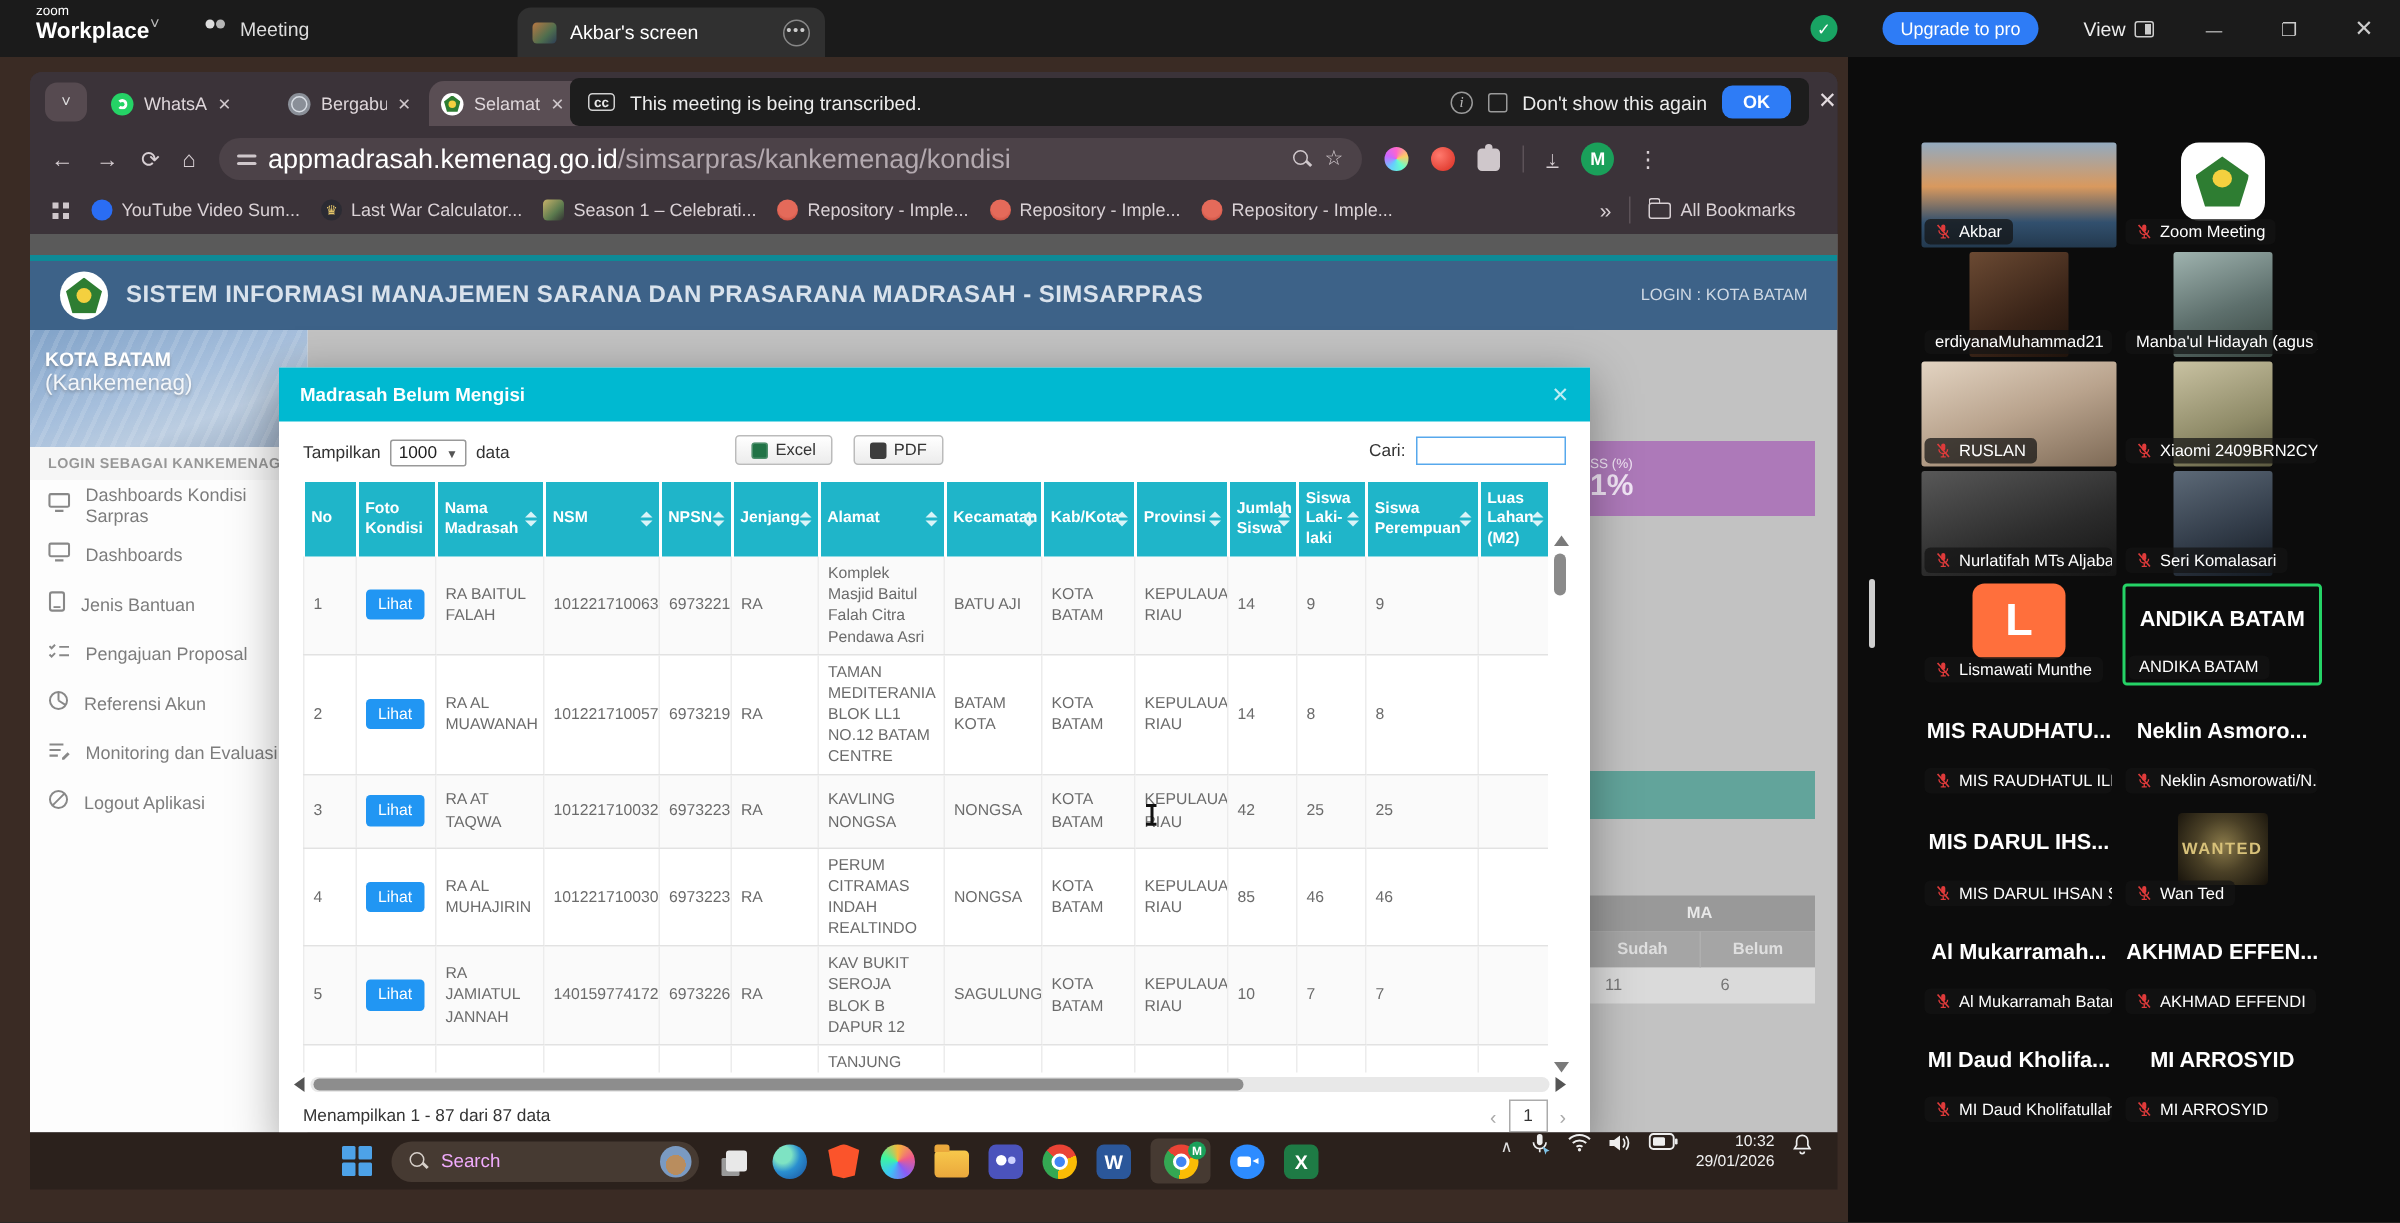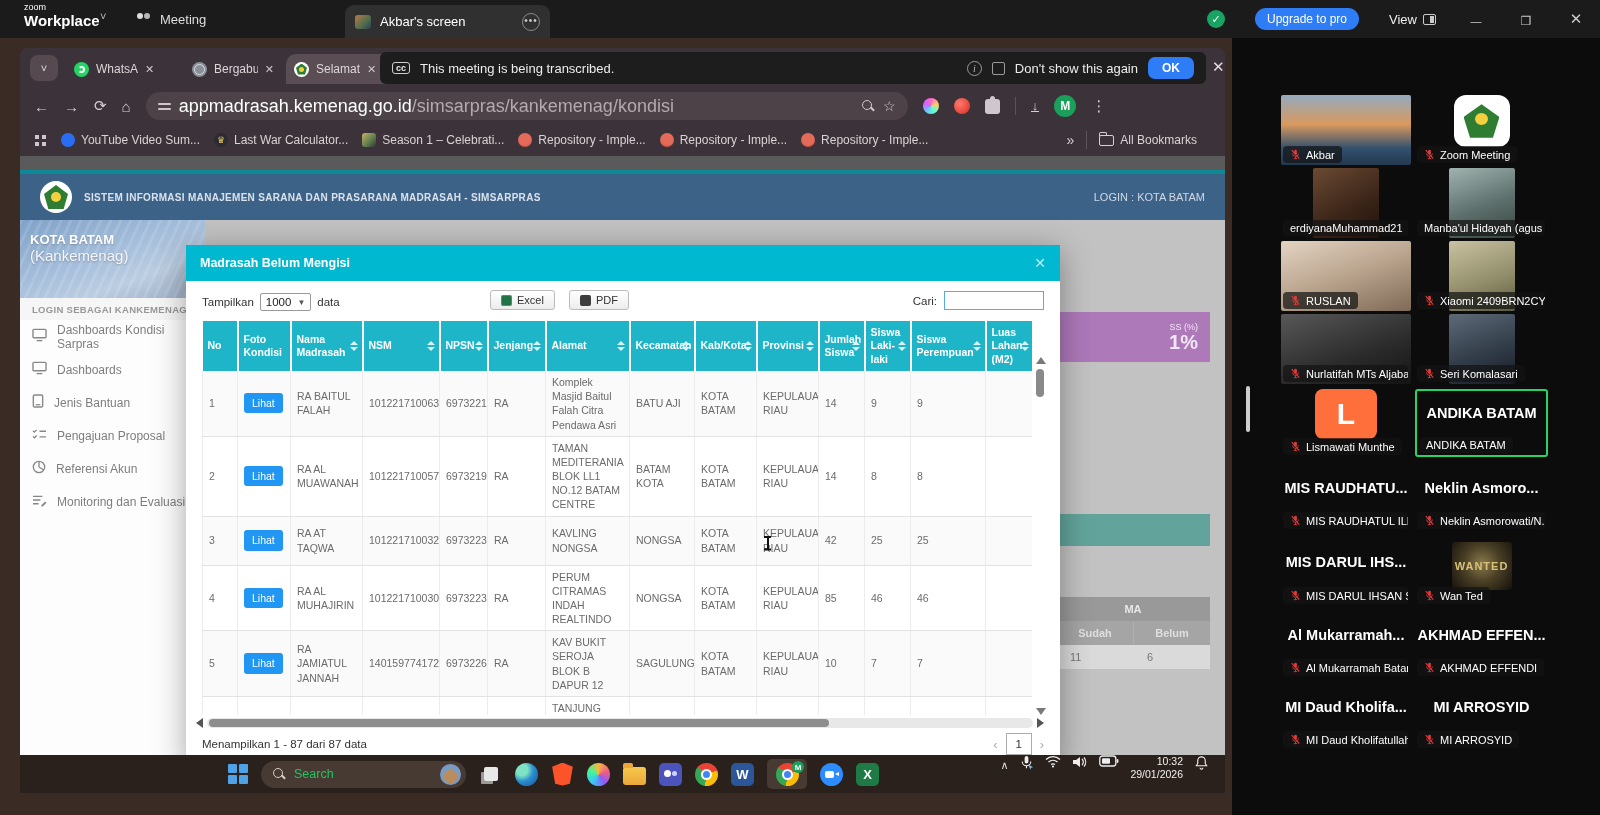--- a/index.html
+++ b/index.html
@@ -104,37 +104,37 @@
   .folder-ic::before{content:"";position:absolute;left:-1px;top:-4px;width:6px;height:3px;border:1.4px solid #d7cfd3;border-bottom:none;border-radius:2px 2px 0 0;}
 
   
   .page{position:absolute;left:0;top:108px;width:1205px;height:599px;background:#b9b9b9;overflow:hidden;}
   .page-topstrip{position:absolute;left:0;top:0;width:100%;height:14px;background:#5a5a5a;}
   .page-tealline{position:absolute;left:0;top:14px;width:100%;height:4px;background:#0d8a96;}
   .site-header{position:absolute;left:0;top:18px;width:100%;height:46px;background:#3d6288;display:flex;align-items:center;padding:0 20px;gap:12px;}
   .kemenag-logo{width:32px;height:32px;border-radius:50%;background:#fff;position:relative;flex:none;}
   .kemenag-logo::before{content:"";position:absolute;inset:4px;background:#2e7d32;clip-path:polygon(50% 0,100% 38%,82% 100%,18% 100%,0 38%);}
   .kemenag-logo::after{content:"";position:absolute;left:11px;top:11px;width:10px;height:10px;border-radius:50%;background:#f4d03f;}
-  .site-title{color:#d9e2ec;font-size:10px;font-weight:bold;letter-spacing:.3px;max-width:760px;}
+  .site-title{color:#d9e2ec;font-size:16px;font-weight:bold;letter-spacing:.3px;max-width:760px;}
   .site-login{margin-left:auto;color:#cfd9e4;font-size:11px;}
 
   .page-body{position:absolute;left:0;top:64px;width:100%;height:535px;background:#a8a8a8;}
   .sidebar{position:absolute;left:0;top:0;width:185px;height:535px;background:#fdfdfd;}
   .sb-image{height:78px;background:
       repeating-linear-gradient(115deg,rgba(255,255,255,.12) 0 3px,transparent 3px 9px),
       linear-gradient(160deg,#4a7ab0 0%,#7fa3cd 45%,#9fb8d4 70%,#6e87a6 100%);
       padding:12px 10px 0;position:relative;}
   .sb-image .t1{color:#fff;font-weight:bold;font-size:13px;text-shadow:0 1px 2px rgba(0,0,0,.4);}
   .sb-image .t2{color:#eef2f7;font-size:15px;text-shadow:0 1px 2px rgba(0,0,0,.4);}
   .sb-section{height:22px;background:#f3f3f3;color:#6b6b6b;font-size:9.5px;font-weight:bold;display:flex;align-items:center;padding-left:12px;letter-spacing:.3px;}
   .sb-item{height:33px;display:flex;align-items:center;gap:10px;padding-left:12px;color:#454545;font-size:12px;cursor:default;}
   .sb-item svg{flex:none;}
 
-  .bg-purple{position:absolute;left:1040px;top:92px;width:150px;height:50px;background:#8a3f9b;color:#ecdcf2;
-             display:flex;flex-direction:column;align-items:flex-end;justify-content:center;padding-right:12px;}
+  .bg-purple{position:absolute;left:1040px;top:74px;width:150px;height:50px;background:#8a3f9b;color:#ecdcf2;
+             display:flex;flex-direction:column;justify-content:center;padding-right:12px;}
   .bg-purple .pl{font-size:9px;}
   .bg-purple .pv{font-size:20px;font-weight:bold;line-height:1;}
   .bg-teal{position:absolute;left:1040px;top:294px;width:150px;height:32px;background:#1f7d70;}
   .bg-matable{position:absolute;left:1036px;top:377px;width:154px;font-size:11px;text-align:center;color:#3a3a3a;}
   .bg-matable .mt-h{background:#6e6e6e;color:#dedede;font-weight:bold;height:24px;line-height:24px;}
   .bg-matable .mt-sub{display:flex;background:#7e7e7e;color:#d2d2d2;font-weight:bold;height:24px;line-height:24px;}
   .bg-matable .mt-sub div{flex:1;border-left:1px solid #8d8d8d;}
   .bg-matable .mt-val{display:flex;background:#cacaca;height:24px;line-height:24px;}
   .bg-matable .mt-val div{flex:1;text-align:left;padding-left:14px;}
 
@@ -186,21 +186,21 @@
 
   .ibeam{position:absolute;left:763px;top:536px;width:9px;height:15px;z-index:40;}
   .ibeam::before{content:"";position:absolute;left:4px;top:1px;bottom:1px;width:1.6px;background:#111;}
   .ibeam::after{content:"";position:absolute;left:1px;right:1px;top:0;height:1.6px;background:#111;box-shadow:0 12.5px #111;}
 
   
   .taskbar{position:absolute;left:20px;top:717px;width:1205px;height:38px;background:#2b211c;display:flex;align-items:center;}
   .tb-center{position:absolute;left:208px;top:0;height:38px;display:flex;align-items:center;gap:13px;}
   .tb-start{width:20px;height:20px;display:grid;grid-template-columns:9px 9px;grid-template-rows:9px 9px;gap:2px;}
   .tb-start span{background:#4da2e8;border-radius:1px;}
-  .tb-search{width:205px;height:27px;background:#463a32;border-radius:14px;display:flex;align-items:center;gap:8px;padding:0 5px 0 12px;color:#22c55e;font-size:12.5px;}
+  .tb-search{width:205px;height:27px;background:#463a32;border-radius:14px;display:flex;align-items:center;gap:8px;padding:0 5px 0 12px;color:#f0abfc;font-size:12.5px;}
   .tb-search .mag-ic::before{border-color:#d6cfc9;}
   .tb-search .mag-ic::after{background:#d6cfc9;}
   .tb-search .simg{margin-left:auto;width:21px;height:21px;border-radius:50%;background:radial-gradient(circle at 50% 60%,#b98d5e 0 40%,#7a9ac2 41% 100%);}
   .tb-ic{width:23px;height:23px;flex:none;position:relative;}
   .tb-taskview{display:grid;place-items:center;}
   .tb-taskview::before{content:"";width:14px;height:14px;background:#e8e8e8;border-radius:2px;box-shadow:-4px 4px 0 -1px #9a9a9a;}
   .tb-edge{border-radius:50%;background:radial-gradient(circle at 30% 30%,#7ee3c3 0 25%,#2a8fd0 50%,#1a4f9c 100%);}
   .tb-brave{background:#fb542b;clip-path:polygon(50% 0,95% 18%,82% 92%,50% 100%,18% 92%,5% 18%);}
   .tb-copilot{border-radius:50%;background:conic-gradient(#f6b73c,#ef5b8a,#8a5cf6,#3cc4f6,#3cf6a0,#f6b73c);}
   .tb-folder{background:linear-gradient(#f7c84b,#eaa83c);border-radius:3px;height:18px;margin-top:4px;}
@@ -422,20 +422,27 @@
                       <path d="M8 8V1.5M8 8l5.5 3.5" stroke="#555" stroke-width="1.5"></path>
                     </svg></span>
                   <span>Referensi Akun</span>
                 </div>
                 <div class="sb-item">
                   <span><svg width="15" height="13" viewBox="0 0 16 14">
                       <path d="M1 2.5h10M1 6.5h8M1 10.5h6" stroke="#555" stroke-width="1.5"></path>
                       <path d="M10 12l4-4 1.5 1.5-4 4H10z" fill="#555"></path>
                     </svg></span>
                   <span>Monitoring dan Evaluasi</span>
+                </div>
+                <div class="sb-item">
+                  <span><svg width="14" height="14" viewBox="0 0 16 16">
+                      <circle cx="8" cy="8" r="6.5" fill="none" stroke="#555" stroke-width="1.5"></circle>
+                      <line x1="3.5" y1="12.5" x2="12.5" y2="3.5" stroke="#555" stroke-width="1.5"></line>
+                    </svg></span>
+                  <span>Logout Aplikasi</span>
                 </div>
               </div>
           </div>
 
           <div class="bg-purple">
             <div class="pl">SS (%)</div>
             <div class="pv">1%</div>
           </div>
           <div class="bg-teal"></div>
           <div class="bg-matable">

